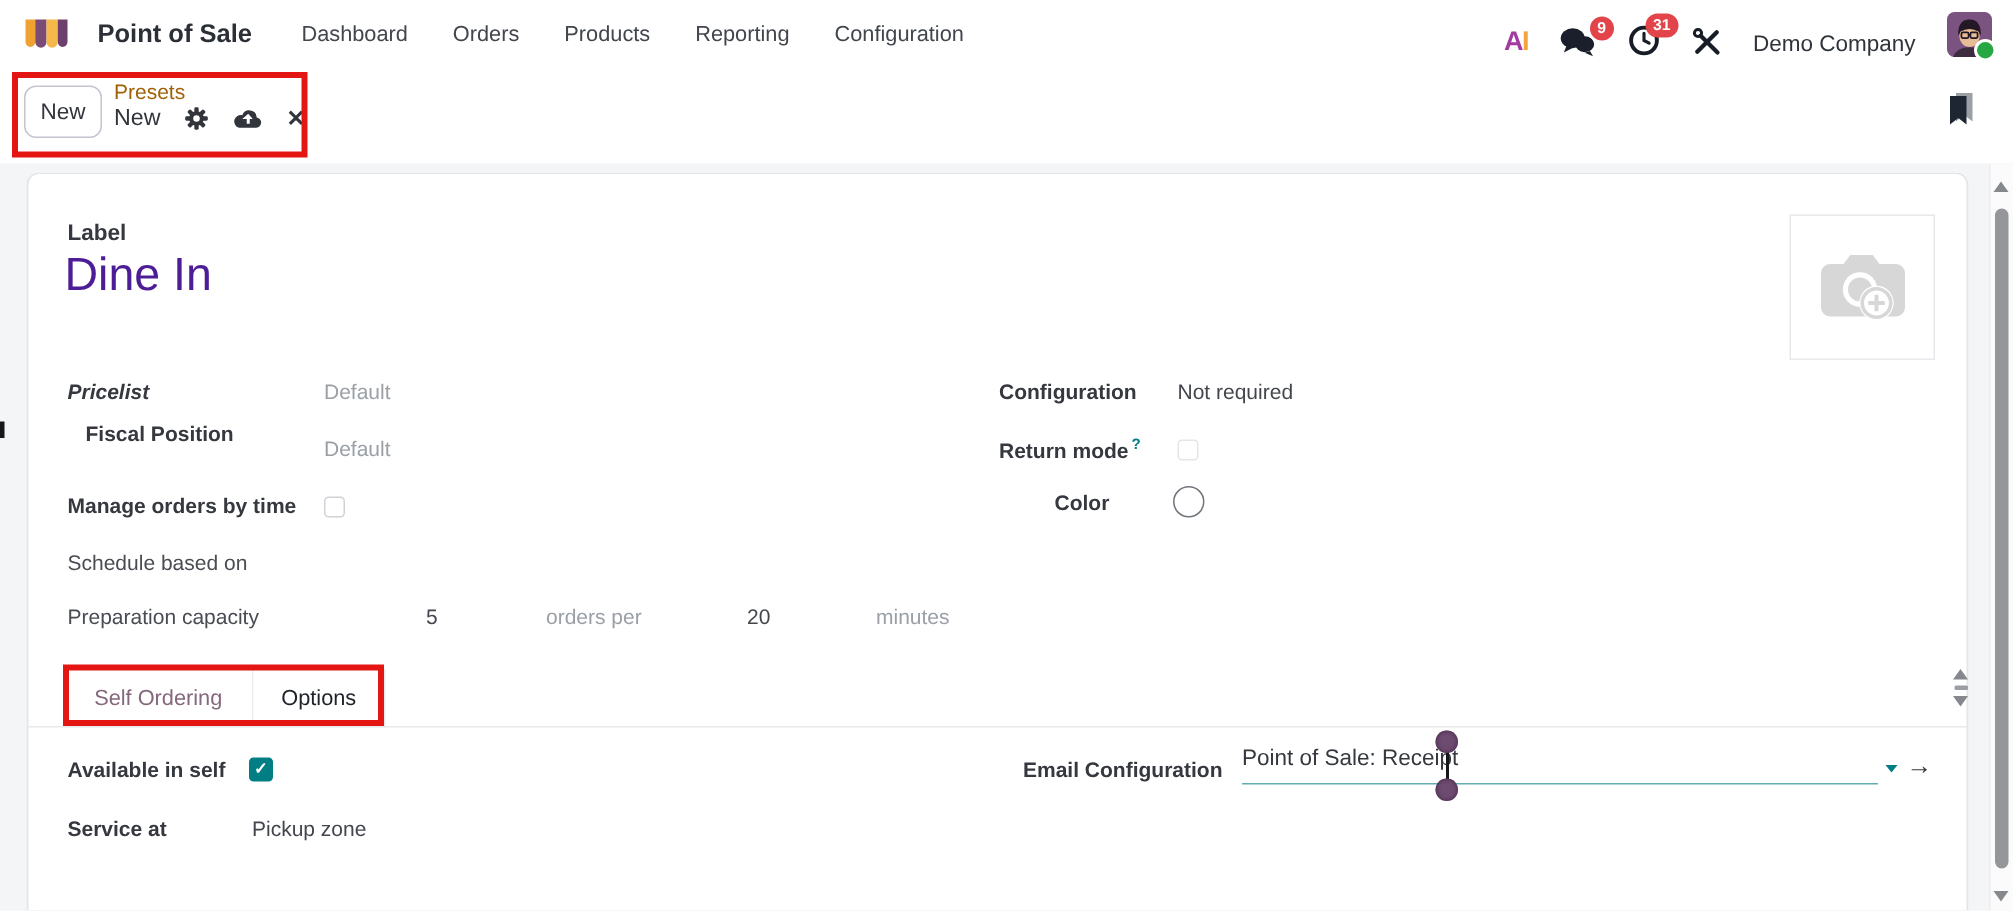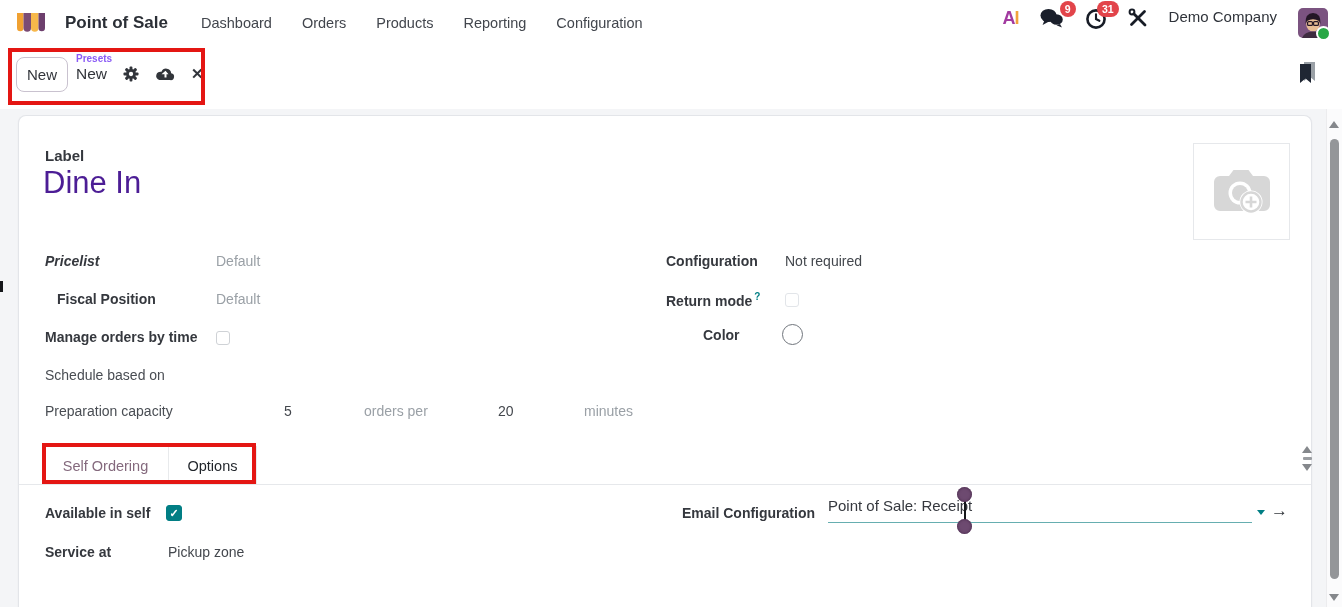--- a/index.html
+++ b/index.html
@@ -7,39 +7,39 @@
   #root{position:relative;width:1342px;height:607px;}
   .abs{position:absolute;}
 
   
   .navbar{left:0;top:0;width:1342px;height:46px;background:#fff;display:flex;
     align-items:center;justify-content:space-between;padding:0 14px 0 16px;box-sizing:border-box;}
   .nav-left{display:flex;align-items:center;gap:19px;}
   .app-title{font-size:17px;font-weight:600;color:#2b2f36;margin-right:14px;white-space:nowrap;}
   .nav-menu{display:flex;align-items:center;gap:30px;}
   .nav-item{font-size:14.5px;color:#42464d;cursor:pointer;white-space:nowrap;}
-  .nav-right{display:flex;align-items:flex-start;gap:21px;margin-left:21px;}
+  .nav-right{display:flex;align-items:flex-end;gap:21px;margin-left:21px;}
   .ai-logo{font-size:18px;font-weight:800;letter-spacing:-1px;}
   .ai-a{color:#a23aa0;}
   .ai-i{color:#f2a33c;}
   .icon-badge-wrap{position:relative;display:flex;align-items:center;}
   .badge{position:absolute;top:-7px;right:-12px;background:#e2444a;color:#fff;
     font-size:10.5px;font-weight:700;border-radius:9px;padding:1.5px 5px;line-height:1.2;}
   .company-name{font-size:15px;color:#2f333a;}
   .avatar-wrap{position:relative;width:30px;height:30px;}
   .status-dot{position:absolute;right:-3px;bottom:-3px;width:11px;height:11px;border-radius:50%;
     background:#28a745;border:2px solid #fff;}
 
   
   .control-panel{left:0;top:46px;width:1342px;height:63px;background:#fff;}
   .new-btn{position:absolute;left:16px;top:11px;width:52px;height:35px;background:#fff;
     border:1px solid #c9c2cf;border-radius:8px;font-size:15px;color:#32353b;
     display:flex;align-items:center;justify-content:center;cursor:pointer;}
   .bc-col{position:absolute;left:76px;top:7px;display:flex;flex-direction:column;gap:1px;}
-  .bc-parent{font-size:10px;font-weight:700;color:#8b5cf6;cursor:pointer;}
+  .bc-parent{font-size:14px;font-weight:400;color:#a16207;cursor:pointer;}
   .bc-row{display:flex;align-items:center;gap:16px;}
   .bc-current{font-size:15.5px;color:#32353b;}
   .bc-x{font-size:15px;font-weight:700;color:#32353b;cursor:pointer;}
   .bookmark{position:absolute;left:1297px;top:15px;cursor:pointer;}
 
   
   .content-bg{left:0;top:109px;width:1342px;height:498px;background:#f4f5f7;}
   .sheet{left:18px;top:115px;width:1294px;height:492px;background:#fff;
     border:1px solid #e3e5e9;border-bottom:none;border-radius:8px 8px 0 0;
     box-shadow:0 1px 2px rgba(0,0,0,.05);box-sizing:border-box;}
@@ -222,21 +222,21 @@
           <circle cx="41" cy="37" r="11.5" fill="#fff"></circle>
           <circle cx="41" cy="37" r="9.5" fill="none" stroke="#d7d7d7" stroke-width="2.4"></circle>
           <path d="M41 31.5 V42.5 M35.5 37 H46.5" stroke="#d7d7d7" stroke-width="2.6"></path>
         </svg>
       </span>
     </div>
 
     <span class="abs flabel" style="left:26px;top:137px;font-style:italic;">Pricelist</span>
     <span class="abs fmuted" style="left:197px;top:137px;">Default</span>
 
-    <span class="abs flabel" style="left:26px;top:175px;padding-left:12px;">Fiscal Position</span>
+    <span class="abs flabel" style="left:26px;top:165px;padding-left:12px;">Fiscal Position</span>
     <span class="abs fmuted" style="left:197px;top:175px;">Default</span>
 
     <span class="abs flabel" style="left:26px;top:213px;">Manage orders by time</span>
     <span class="abs cb" style="left:197px;top:215px;"></span>
 
     <span class="abs flabel-light" style="left:26px;top:251px;">Schedule based on</span>
 
     <span class="abs flabel-light" style="left:26px;top:287px;">Preparation capacity</span>
     <span class="abs fvalue" style="left:265px;top:287px;">5</span>
     <span class="abs fmuted" style="left:345px;top:287px;">orders per</span>

